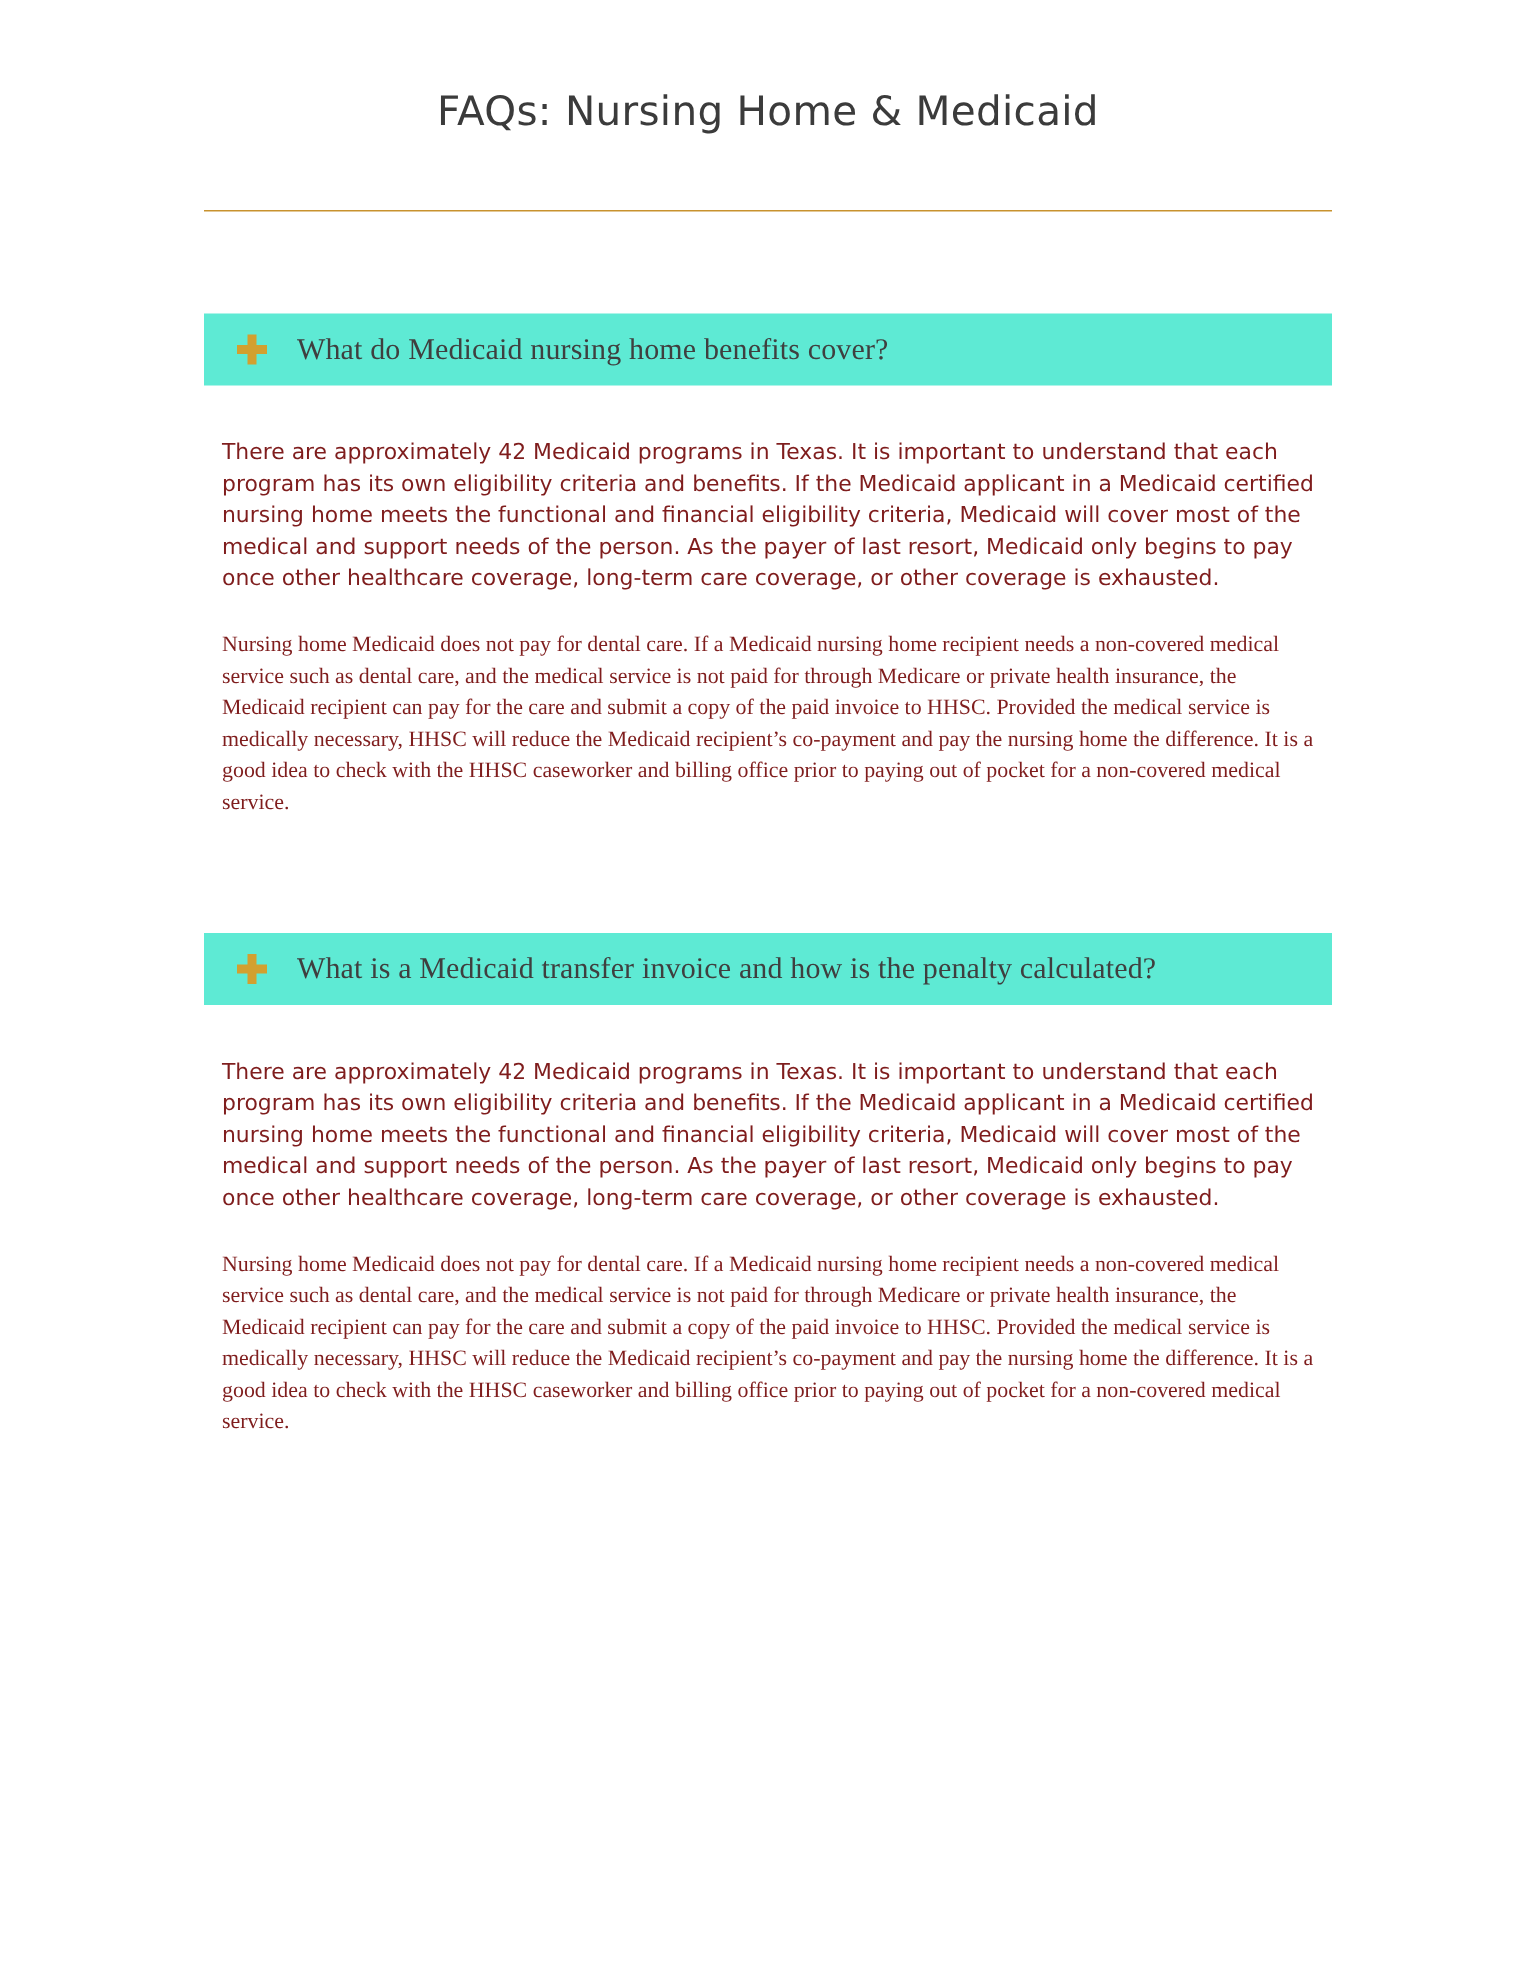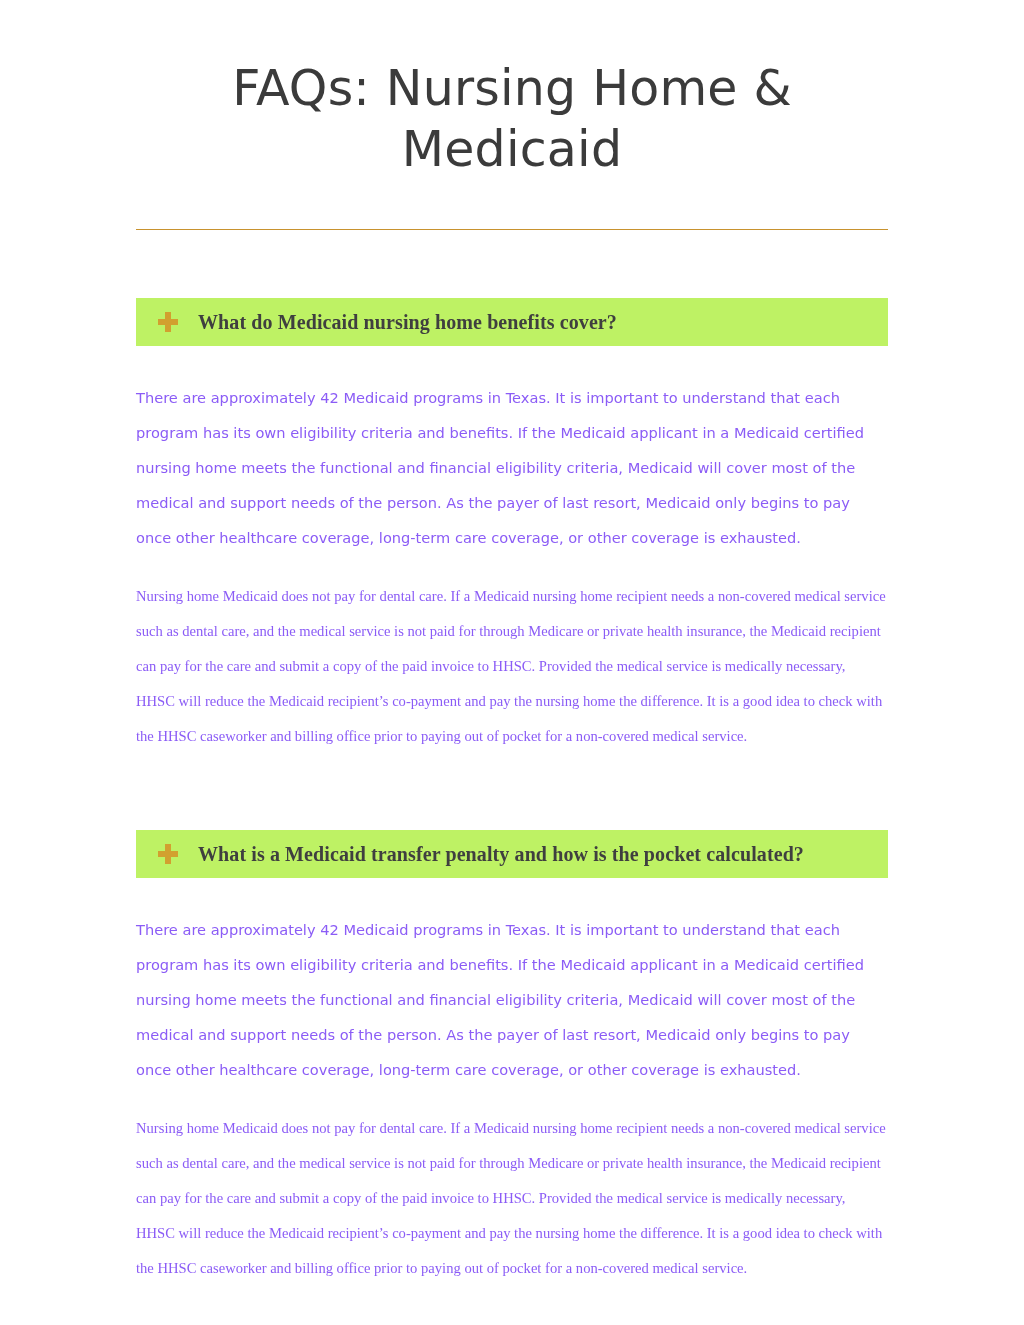--- a/index.html
+++ b/index.html
@@ -20,21 +20,21 @@
     height: 1325px;
     background: #ffffff;
     box-sizing: border-box;
     padding: 0 136px;
   }
   .page-title {
     margin: 0;
     padding-top: 58px;
     font-family: "DejaVu Sans", sans-serif;
     font-weight: 400;
-    font-size: 49px;
+    font-size: 27px;
     line-height: 1.25;
     color: #3b3b3b;
     text-align: center;
     letter-spacing: 0.2px;
   }
   .title-rule {
     margin: 48px 0 0 0;
     height: 0;
     border: 0;
     border-top: 1.5px solid #c8922e;
@@ -42,25 +42,24 @@
   }
   .faq-list {
     margin-top: 68px;
   }
   .faq-item + .faq-item {
     margin-top: 76px;
   }
   .faq-header {
     display: flex;
     align-items: center;
-    background: #bef264;
+    background: #5eead4;
     height: 48px;
     padding: 0 18px;
     box-sizing: border-box;
-    font-weight: bold;
   }
   .plus-icon {
     flex: 0 0 auto;
     width: 20px;
     height: 20px;
     position: relative;
     margin-right: 20px;
     margin-left: 4px;
   }
   .plus-icon::before,
@@ -85,25 +84,25 @@
     font-family: "Liberation Serif", serif;
     font-size: 20px;
     line-height: 1.2;
     color: #3f3f3f;
     letter-spacing: 0.1px;
   }
   .faq-body {
     margin-top: 34px;
   }
   .faq-body p {
-    margin: 0;
+    margin: 12px;
     font-family: "DejaVu Sans", sans-serif;
     font-size: 14.6px;
-    line-height: 35px;
-    color: #8b5cf6;
+    line-height: 21px;
+    color: #7f1d1d;
     text-align: left;
   }
   .faq-body p + p {
     margin-top: 24px;
     font-family: Liberation Serif, serif;
   }
 </style>
 </head>
 <body>
 
@@ -122,21 +121,21 @@
       </div>
       <div class="faq-body">
         <p>There are approximately 42 Medicaid programs in Texas. It is important to understand that each program has its own eligibility criteria and benefits. If the Medicaid applicant in a Medicaid certified nursing home meets the functional and financial eligibility criteria, Medicaid will cover most of the medical and support needs of the person. As the payer of last resort, Medicaid only begins to pay once other healthcare coverage, long-term care coverage, or other coverage is exhausted.</p>
         <p>Nursing home Medicaid does not pay for dental care. If a Medicaid nursing home recipient needs a non-covered medical service such as dental care, and the medical service is not paid for through Medicare or private health insurance, the Medicaid recipient can pay for the care and submit a copy of the paid invoice to HHSC. Provided the medical service is medically necessary, HHSC will reduce the Medicaid recipient’s co-payment and pay the nursing home the difference. It is a good idea to check with the HHSC caseworker and billing office prior to paying out of pocket for a non-covered medical service.</p>
       </div>
     </div>
 
     <div class="faq-item">
       <div class="faq-header">
         <span class="plus-icon"></span>
-        <span class="faq-question">What is a Medicaid transfer penalty and how is the pocket calculated?</span>
+        <span class="faq-question">What is a Medicaid transfer invoice and how is the penalty calculated?</span>
       </div>
       <div class="faq-body">
         <p>There are approximately 42 Medicaid programs in Texas. It is important to understand that each program has its own eligibility criteria and benefits. If the Medicaid applicant in a Medicaid certified nursing home meets the functional and financial eligibility criteria, Medicaid will cover most of the medical and support needs of the person. As the payer of last resort, Medicaid only begins to pay once other healthcare coverage, long-term care coverage, or other coverage is exhausted.</p>
         <p>Nursing home Medicaid does not pay for dental care. If a Medicaid nursing home recipient needs a non-covered medical service such as dental care, and the medical service is not paid for through Medicare or private health insurance, the Medicaid recipient can pay for the care and submit a copy of the paid invoice to HHSC. Provided the medical service is medically necessary, HHSC will reduce the Medicaid recipient’s co-payment and pay the nursing home the difference. It is a good idea to check with the HHSC caseworker and billing office prior to paying out of pocket for a non-covered medical service.</p>
       </div>
     </div>
 
   </div>
 </div>
 

